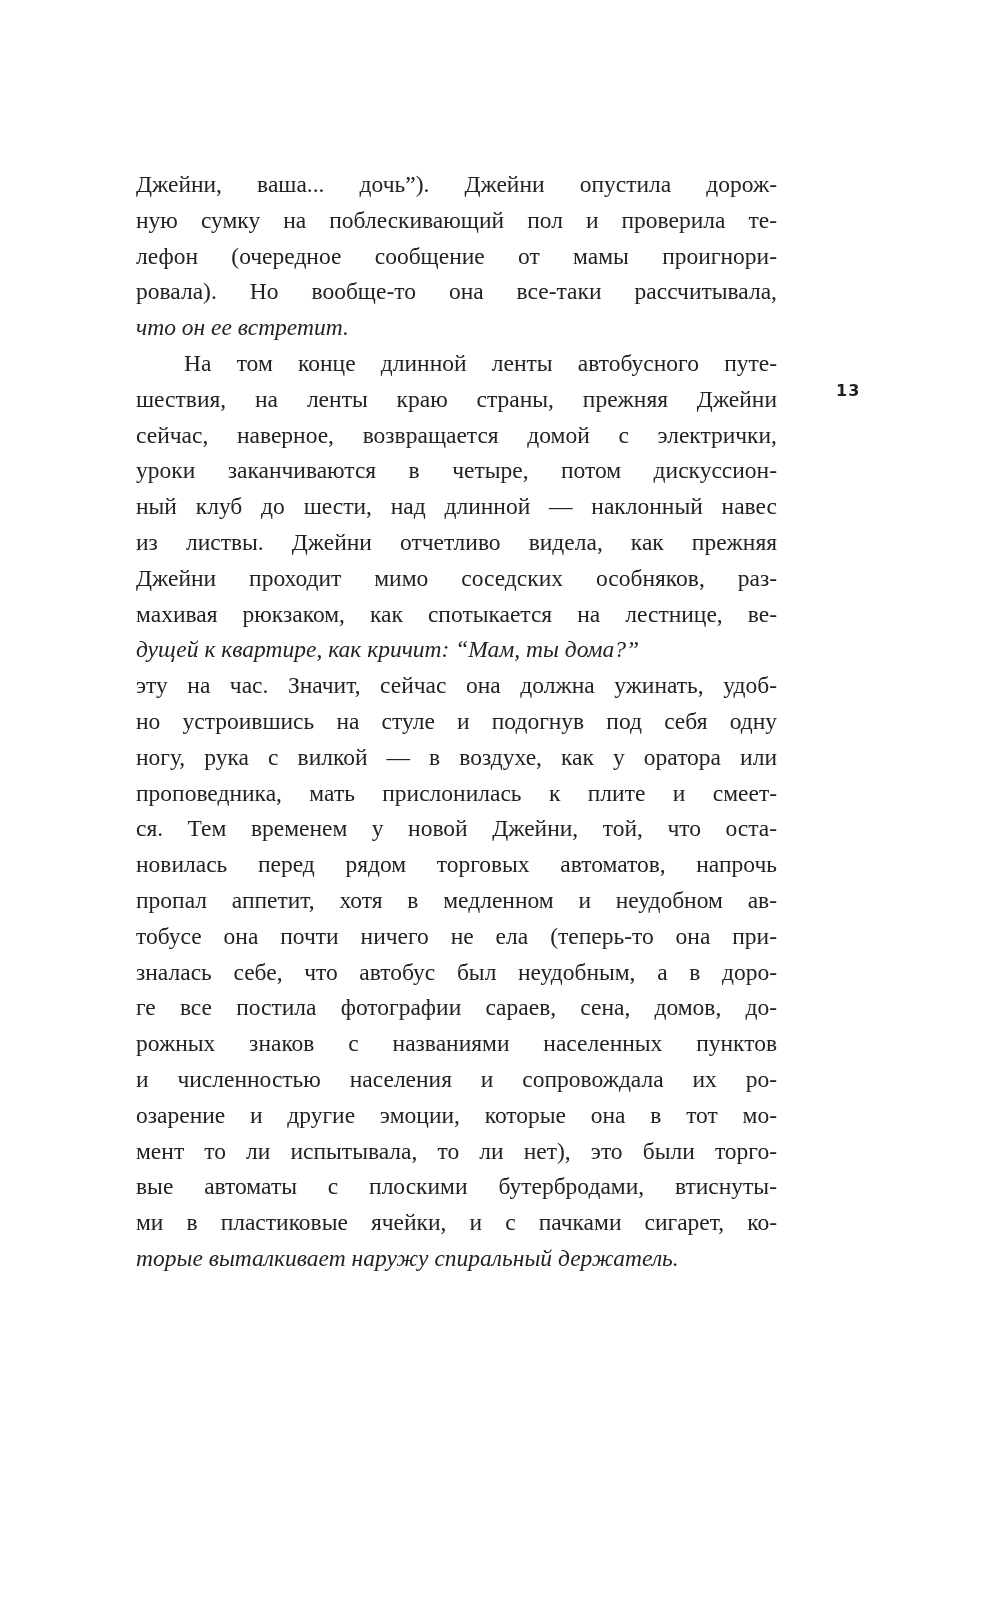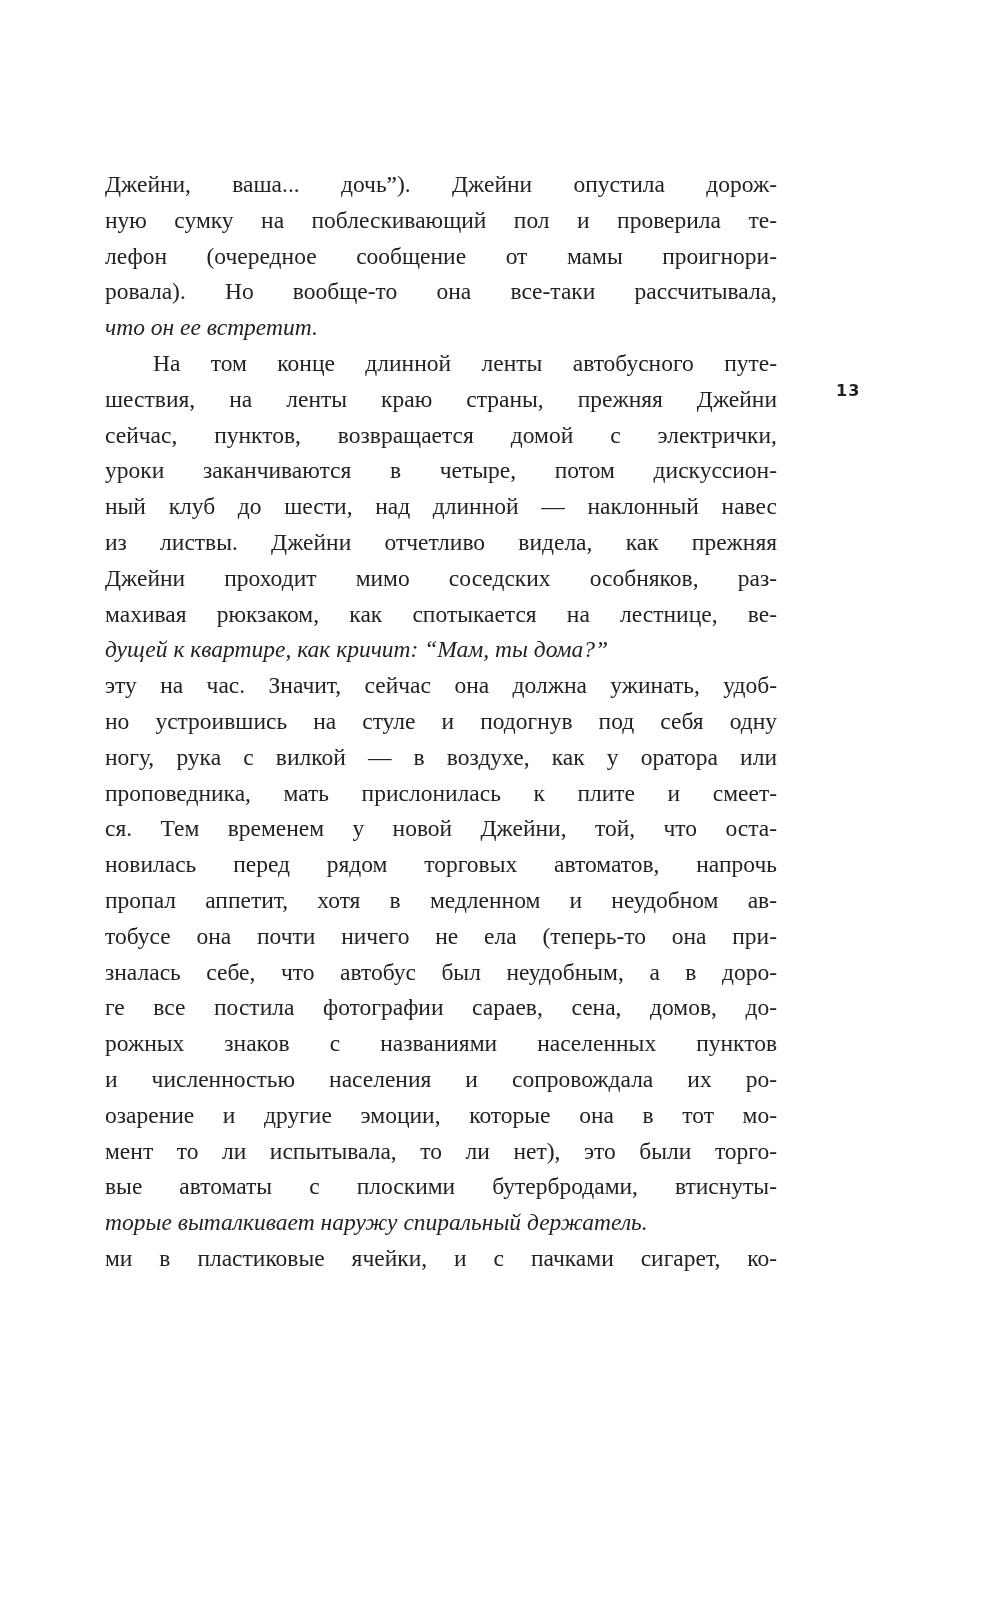--- a/index.html
+++ b/index.html
@@ -21,20 +21,21 @@
     left: 105px;
     top: 167px;
     width: 672px;
     font-size: 23.5px;
     line-height: 35.8px;
   }
   .line {
     text-align: justify;
     text-align-last: justify;
     white-space: normal;
+    margin-left: 31px;
   }
   .line.last {
     text-align-last: left;
     font-style: italic;
   }
   .line.indent {
     text-indent: 48px;
   }
   .page-number {
     position: absolute;
@@ -53,21 +54,21 @@
 <div class="page">
   <div class="page-number">13</div>
   <div class="text-block">
       <div class="line">Джейни, ваша... дочь”). Джейни опустила дорож-</div>
       <div class="line">ную сумку на поблескивающий пол и проверила те-</div>
       <div class="line">лефон (очередное сообщение от мамы проигнори-</div>
       <div class="line">ровала). Но вообще-то она все-таки рассчитывала,</div>
       <div class="line last">что он ее встретит.</div>
       <div class="line indent">На том конце длинной ленты автобусного путе-</div>
       <div class="line">шествия, на ленты краю страны, прежняя Джейни</div>
-      <div class="line">сейчас, пунктов, возвращается домой с электрички,</div>
+      <div class="line">сейчас, наверное, возвращается домой с электрички,</div>
       <div class="line">уроки заканчиваются в четыре, потом дискуссион-</div>
       <div class="line">ный клуб до шести, над длинной — наклонный навес</div>
       <div class="line">из листвы. Джейни отчетливо видела, как прежняя</div>
       <div class="line">Джейни проходит мимо соседских особняков, раз-</div>
       <div class="line">махивая рюкзаком, как спотыкается на лестнице, ве-</div>
       <div class="line last">дущей к квартире, как кричит: “Мам, ты дома?”</div>
       <div class="line">эту на час. Значит, сейчас она должна ужинать, удоб-</div>
       <div class="line">но устроившись на стуле и подогнув под себя одну</div>
       <div class="line">ногу, рука с вилкой — в воздухе, как у оратора или</div>
       <div class="line">проповедника, мать прислонилась к плите и смеет-</div>
@@ -75,16 +76,16 @@
       <div class="line">новилась перед рядом торговых автоматов, напрочь</div>
       <div class="line">пропал аппетит, хотя в медленном и неудобном ав-</div>
       <div class="line">тобусе она почти ничего не ела (теперь-то она при-</div>
       <div class="line">зналась себе, что автобус был неудобным, а в доро-</div>
       <div class="line">ге все постила фотографии сараев, сена, домов, до-</div>
       <div class="line">рожных знаков с названиями населенных пунктов</div>
       <div class="line">и численностью населения и сопровождала их ро-</div>
       <div class="line">озарение и другие эмоции, которые она в тот мо-</div>
       <div class="line">мент то ли испытывала, то ли нет), это были торго-</div>
       <div class="line">вые автоматы с плоскими бутербродами, втиснуты-</div>
+      <div class="line">ми в пластиковые ячейки, и с пачками сигарет, ко-</div>
       <div class="line last">торые выталкивает наружу спиральный держатель.</div>
-      <div class="line">ми в пластиковые ячейки, и с пачками сигарет, ко-</div>
     </div>
 </div>
 
 </body></html>

